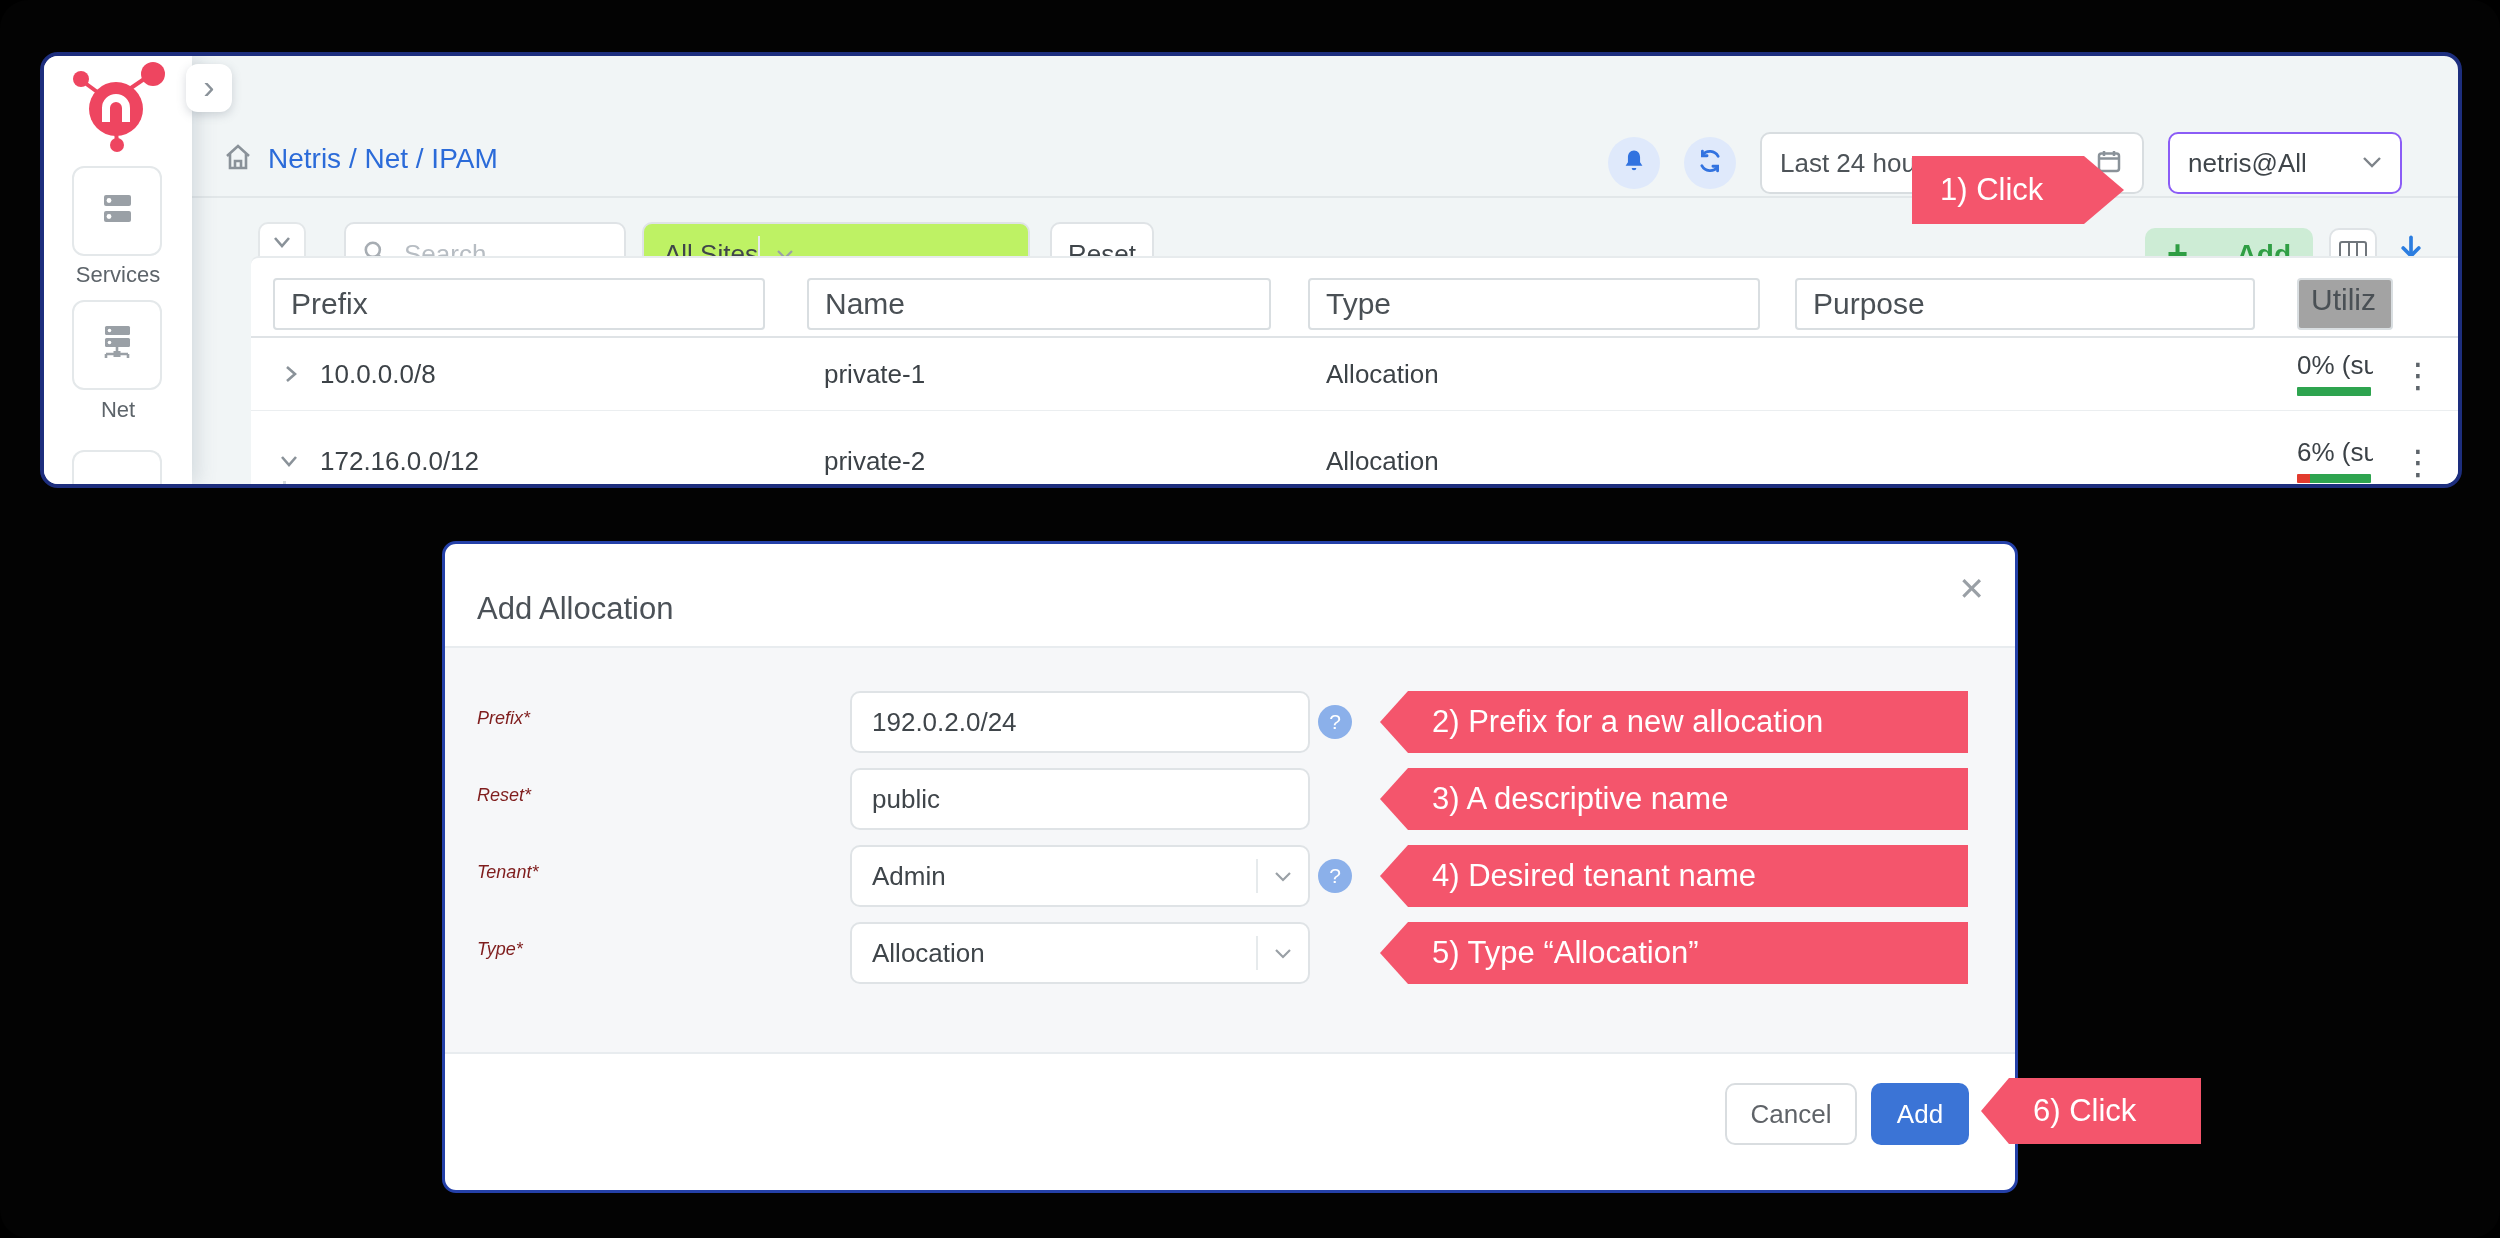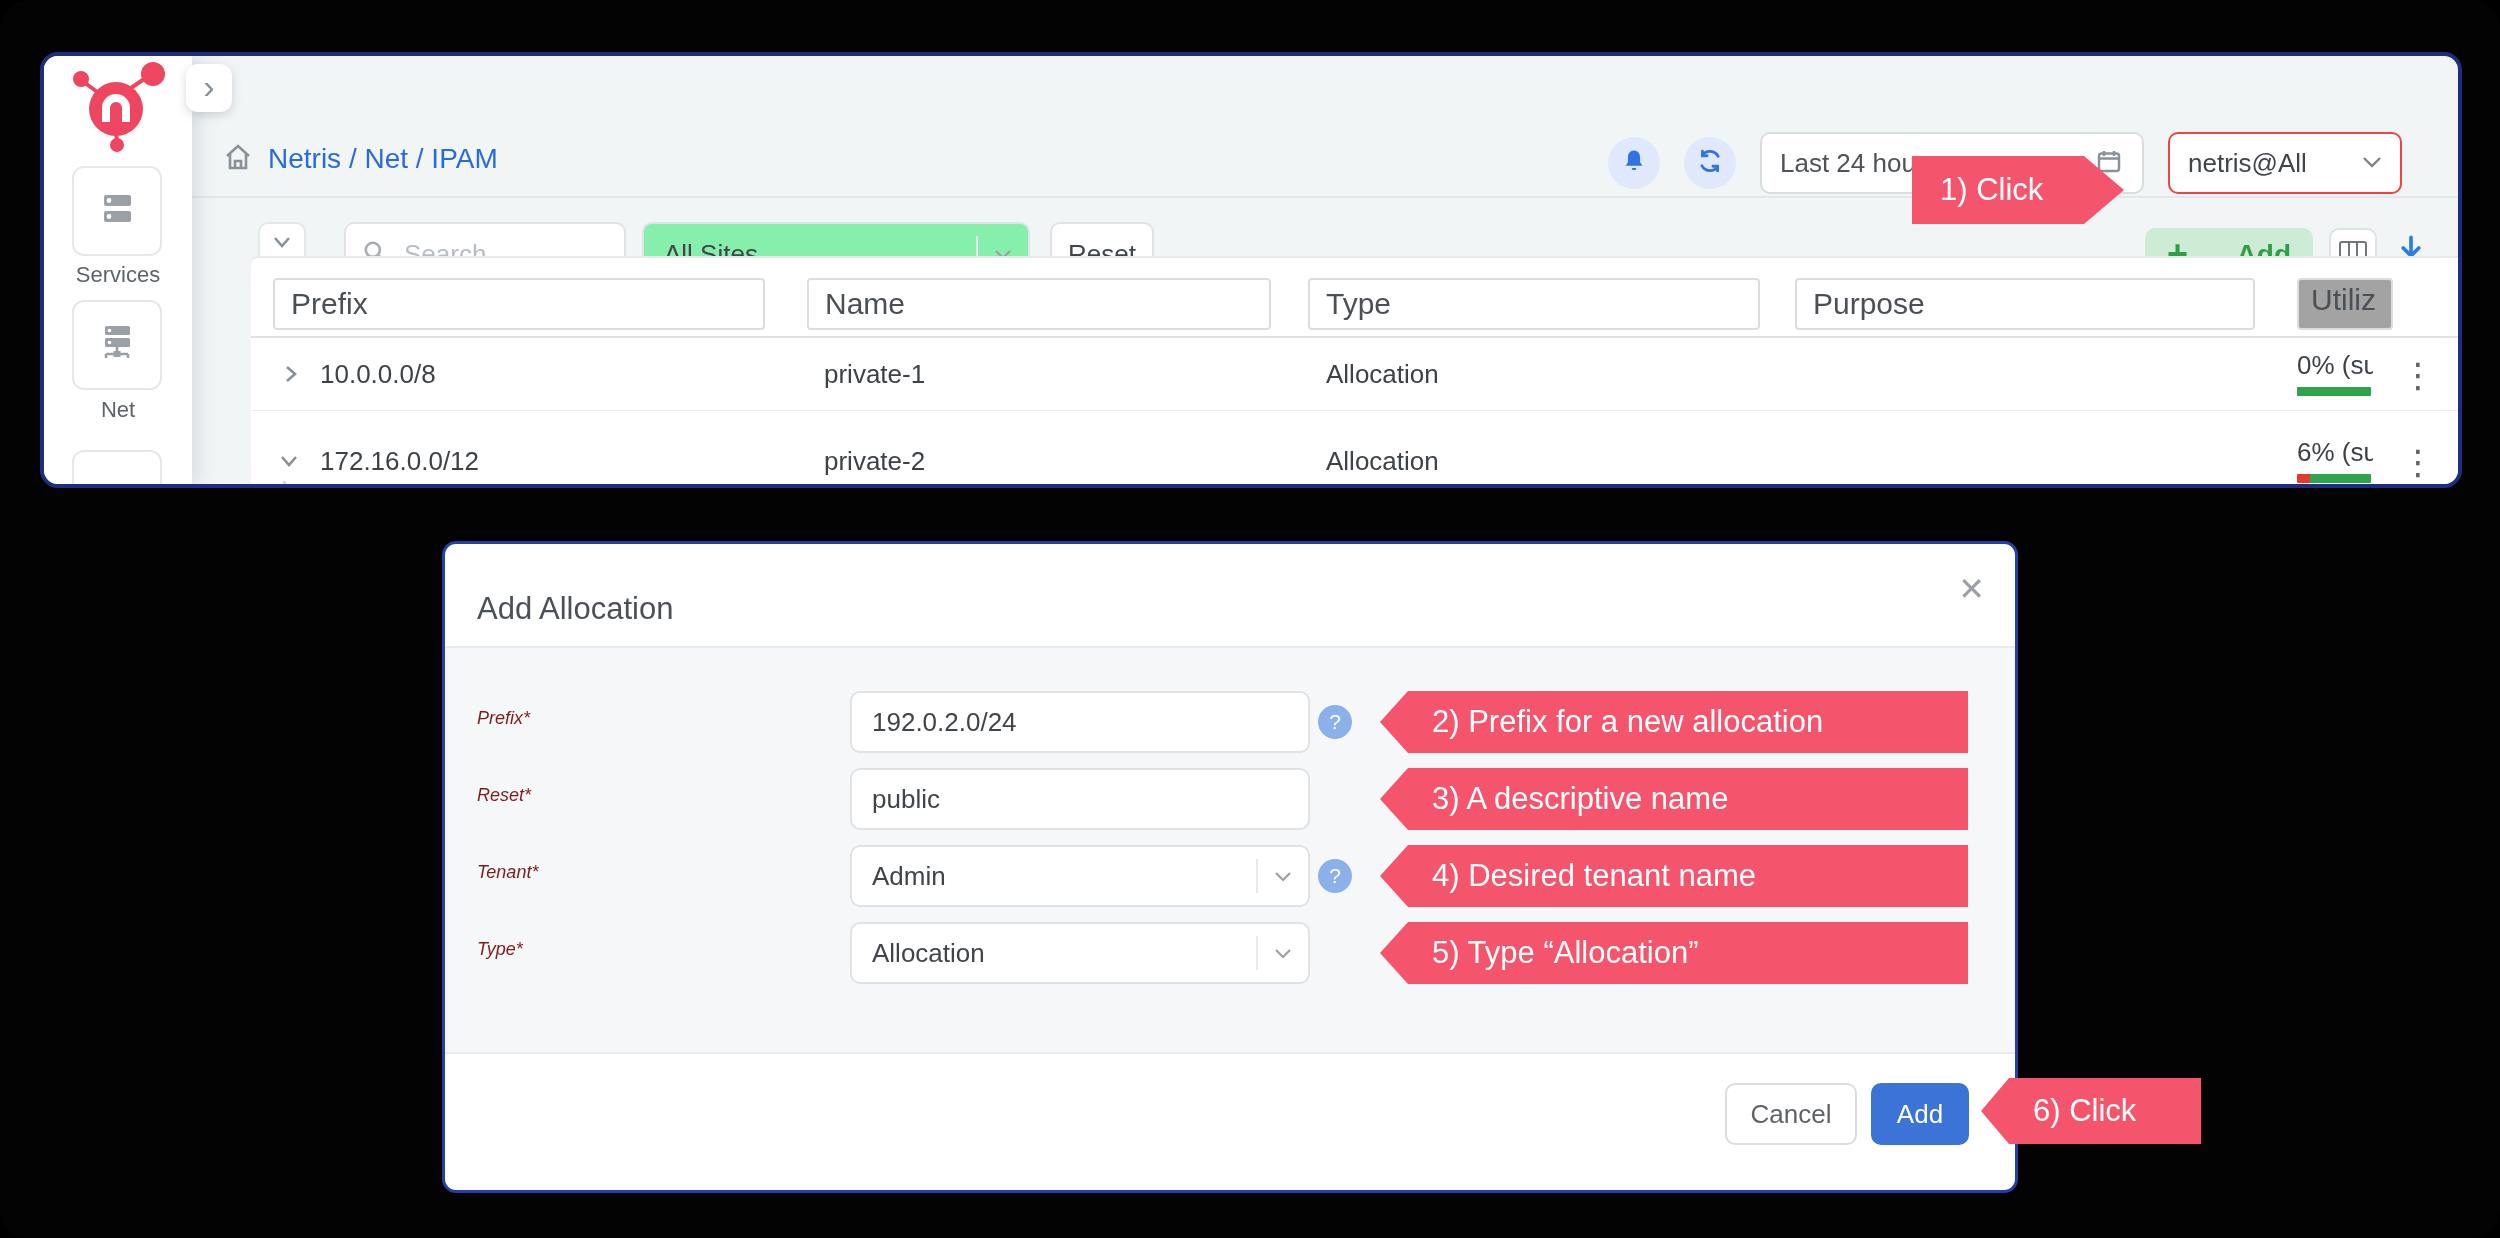--- a/index.html
+++ b/index.html
@@ -20,34 +20,34 @@
   .collapse-tab span{font-size:34px;color:#8a9299;line-height:1;margin-top:-4px;}
 
   .breadcrumb{left:178px;top:78px;height:50px;display:flex;align-items:center;gap:14px;}
   .breadcrumb .crumb{font-size:28px;color:#2b6bd9;}
 
   .topbar-right{right:56px;top:76px;height:62px;display:flex;align-items:center;gap:24px;}
   .icon-circle{width:52px;height:52px;border-radius:50%;background:#dfe9fb;display:flex;align-items:center;justify-content:center;}
   .date-box{width:384px;height:62px;background:#fff;border:2px solid #d8dde0;border-radius:10px;
             display:flex;align-items:center;justify-content:space-between;padding:0 18px;}
   .date-box .txt{font-size:26px;color:#4d5358;}
-  .account-box{width:234px;height:62px;background:#fff;border:2px solid #ef4444;border-radius:10px;
+  .account-box{width:234px;height:62px;background:#fff;border:2px solid #8b5cf6;border-radius:10px;
                display:flex;align-items:center;justify-content:space-between;padding:0 18px;}
   .account-box .txt{font-size:26px;color:#3f454a;}
 
   .hdr-divider{left:148px;right:0;top:140px;height:2px;background:#e2e7e9;}
   .sq-btn{left:214px;top:166px;width:48px;height:64px;background:#fff;border:2px solid #e3e7e9;border-radius:10px;
           display:flex;align-items:center;justify-content:center;}
   .search-box{left:300px;top:166px;width:282px;height:64px;background:#fff;border:2px solid #dfe3e6;border-radius:10px;
               display:flex;align-items:center;gap:14px;padding:0 16px;}
   .search-box input{border:none;outline:none;font-size:26px;color:#3f454a;width:200px;background:transparent;
                     font-family:"Liberation Sans","DejaVu Sans",sans-serif;}
   .search-box input::placeholder{color:#b7bdc3;}
-  .select-box{left:598px;top:166px;width:388px;height:64px;background:#86efac;border:2px solid #dfe3e6;border-radius:10px;
-              display:flex;align-items:center;justify-content:space-between;padding:0 0 0 20px;}
+  .select-box{left:598px;top:166px;width:388px;height:64px;background:#bef264;border:2px solid #dfe3e6;border-radius:10px;
+              display:flex;align-items:center;padding:0 0 0 20px;}
   .select-box .txt{font-size:26px;color:#3f454a;}
   .select-end{display:flex;align-items:center;height:100%;}
   .select-sep{width:2px;height:60%;background:#e6eaec;margin-right:16px;}
   .select-chev{margin-right:16px;display:flex;align-items:center;}
   .reset-btn{left:1006px;top:166px;width:104px;height:64px;background:#fff;border:2px solid #dfe3e6;border-radius:10px;
              display:flex;align-items:center;justify-content:center;font-size:26px;color:#3f454a;}
 
   .add-btn{left:2101px;top:172px;width:168px;height:54px;background:#cdecd5;border-radius:10px;
            display:flex;align-items:center;justify-content:space-between;padding:0 22px;}
   .add-btn .plus{font-size:36px;color:#2f9e44;font-weight:bold;line-height:1;margin-top:-3px;}

